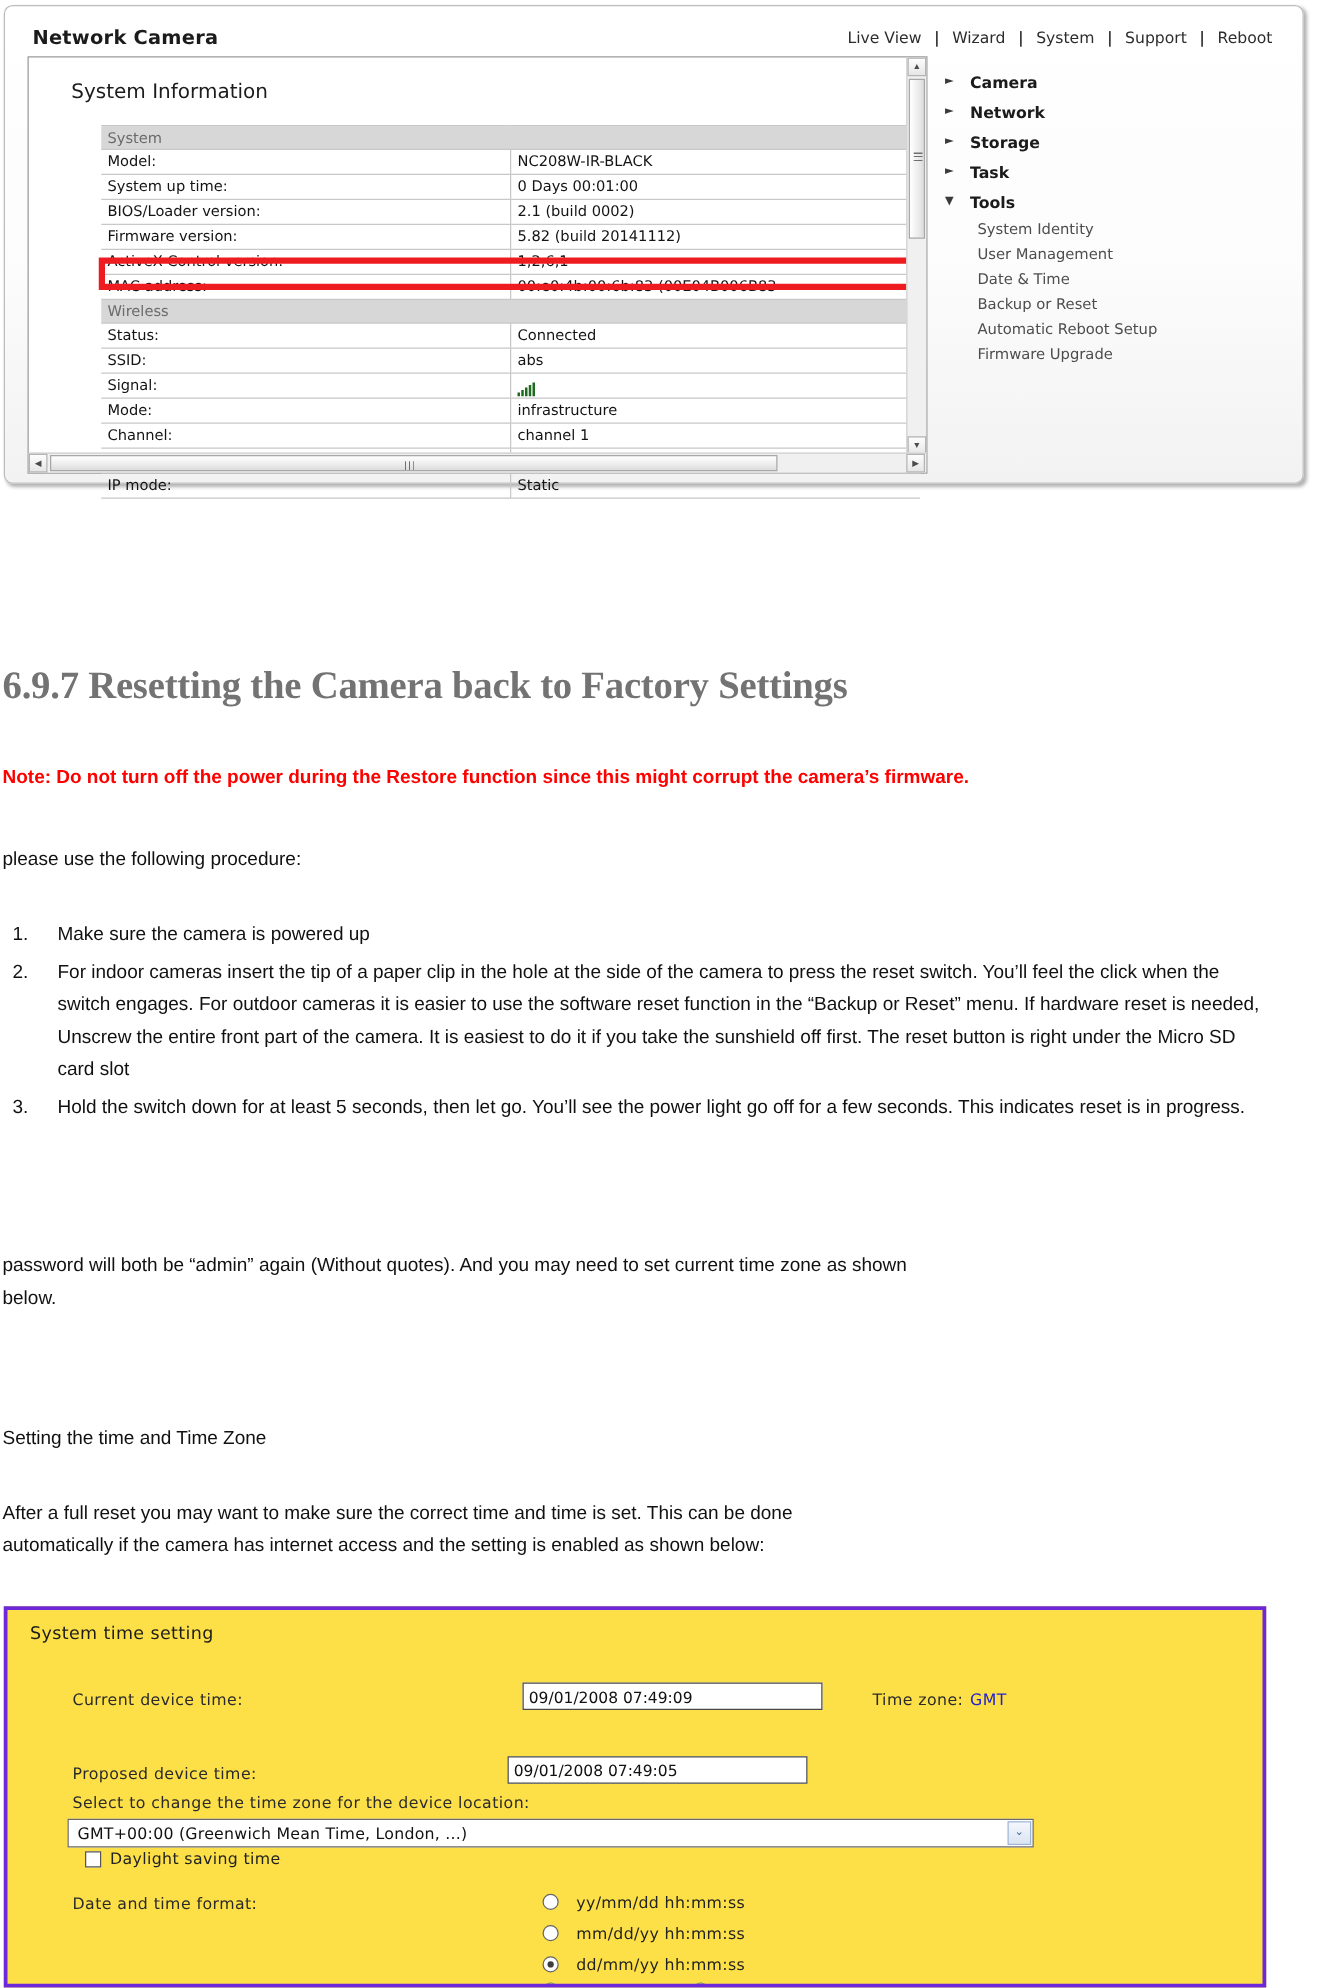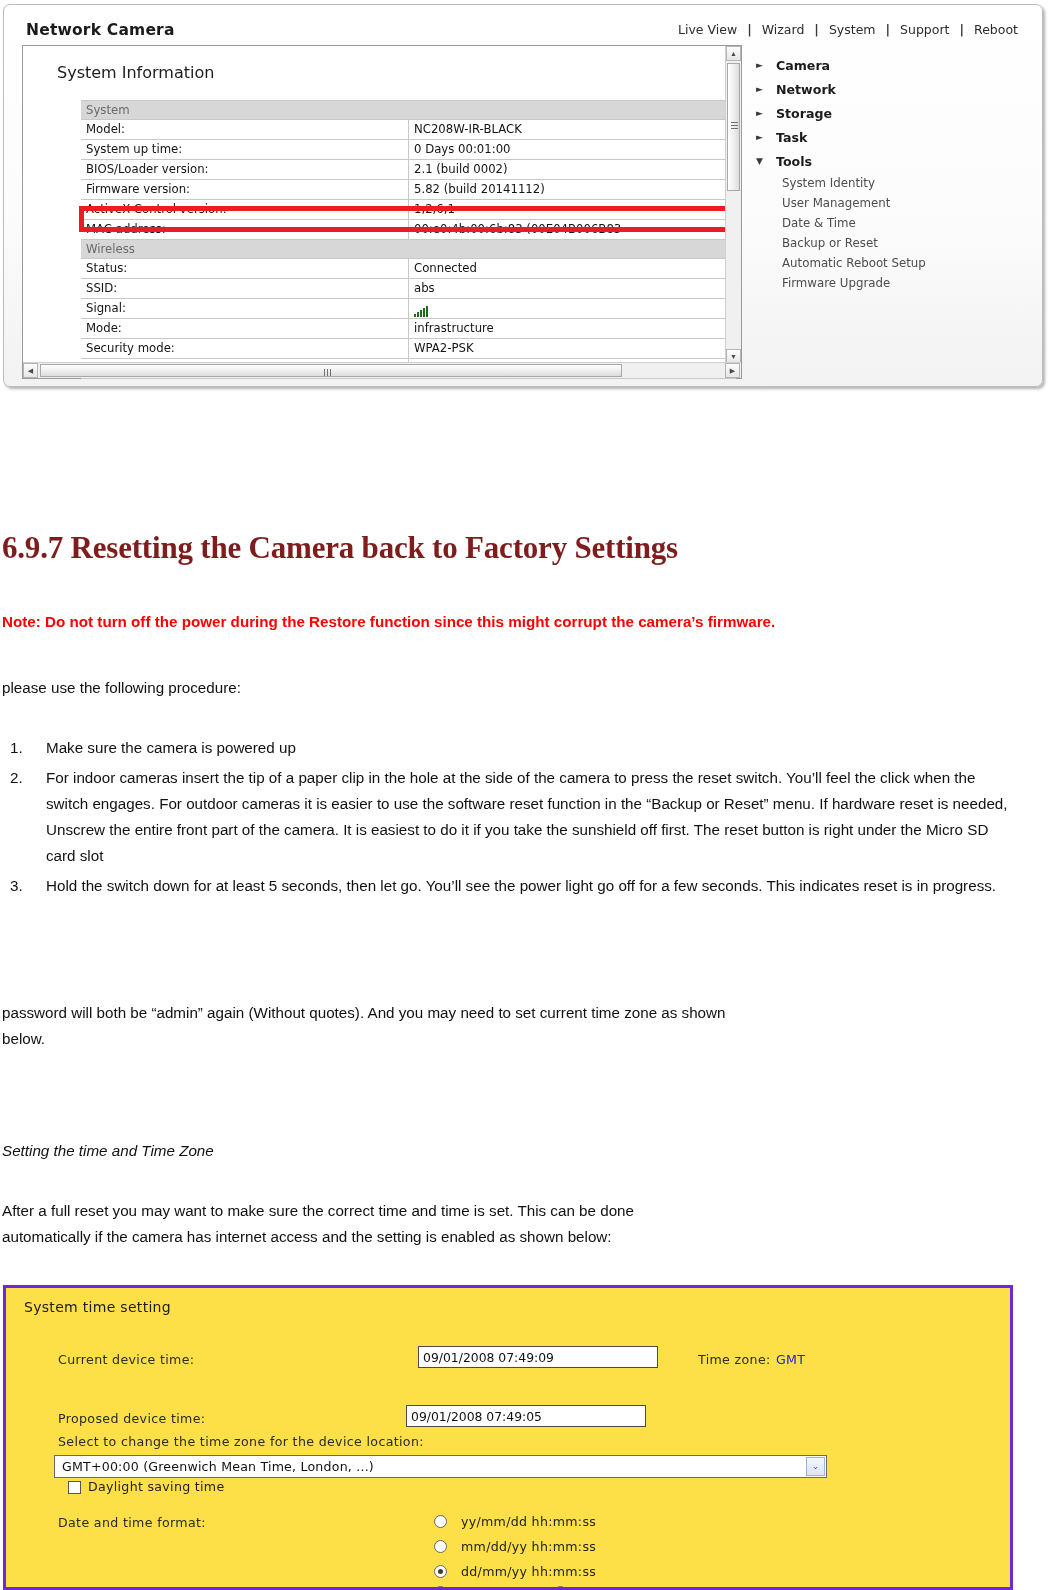--- a/index.html
+++ b/index.html
@@ -178,21 +178,21 @@
 
   
   #doc {
     position: absolute; left: 0; top: 400px;
     width: 1059px;
   }
   h1#sec-title {
     margin: 0;
     position: absolute; left: 2px; top: 130px;
     font-family: "Liberation Serif", serif;
-    font-size: 31px; font-weight: bold; color: #7f1d1d;
+    font-size: 31px; font-weight: bold; color: #737373;
     letter-spacing: -0.2px;
     white-space: nowrap;
   }
   .body-txt {
     font-family: "Liberation Sans", sans-serif;
     font-size: 15.2px; color: #111;
     line-height: 26px;
   }
   #note {
     position: absolute; left: 2px; top: 213px;
@@ -216,21 +216,21 @@
   }
   .li .num {
     position: absolute; left: 8px; top: 0;
   }
   .li.justify { text-align: justify; }
   #para2 {
     position: absolute; left: 2px; top: 600px;
     width: 1010px;
   }
   #subhead {
-    position: absolute; left: 2px; top: 738px; font-style: italic;
+    position: absolute; left: 2px; top: 738px;
   }
   #para3 {
     position: absolute; left: 2px; top: 798px;
     width: 1010px;
   }
 
   
   #time-shot {
     position: absolute; left: 3px; top: 1285px;
     width: 1010px; height: 305px;
@@ -387,20 +387,24 @@
             <span class="sigbars">
               <i style="height:3px"></i><i style="height:5px"></i><i style="height:7px"></i><i style="height:9px"></i><i style="height:11px"></i>
             </span>
           </td>
         </tr>
         <tr>
           <td class="k">Mode:</td>
           <td class="v">infrastructure</td>
         </tr>
         <tr>
+          <td class="k">Channel:</td>
+          <td class="v">channel 1</td>
+        </tr>
+        <tr>
           <td class="k">Security mode:</td>
           <td class="v">WPA2-PSK</td>
         </tr>
         <tr>
           <td class="k">IP mode:</td>
           <td class="v">Static</td>
         </tr>
       </tbody>
     </table>
 

